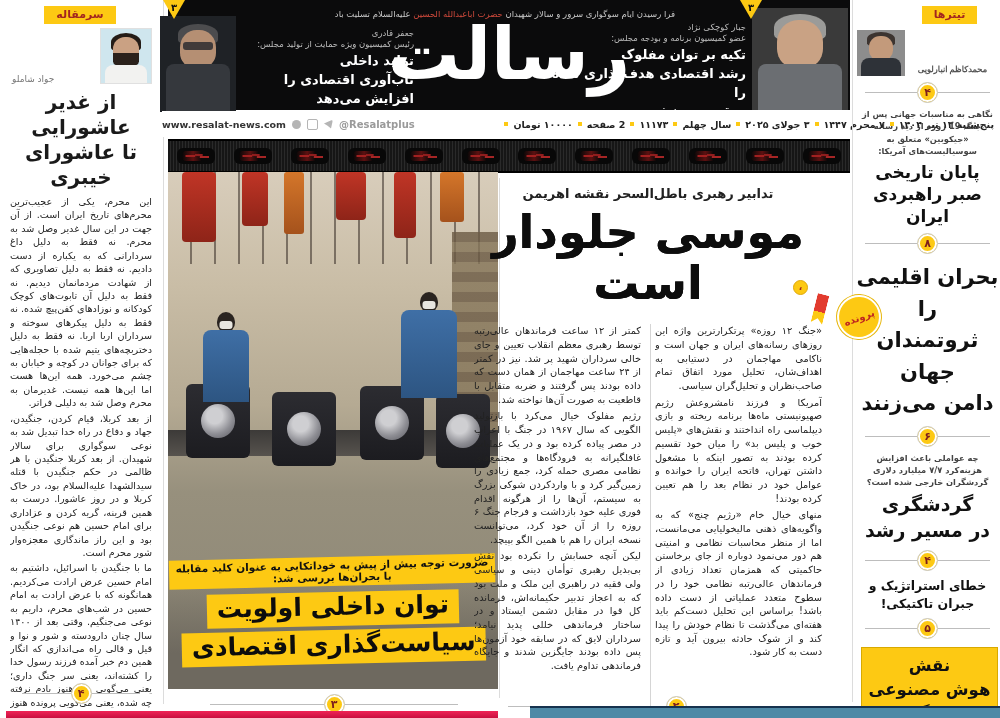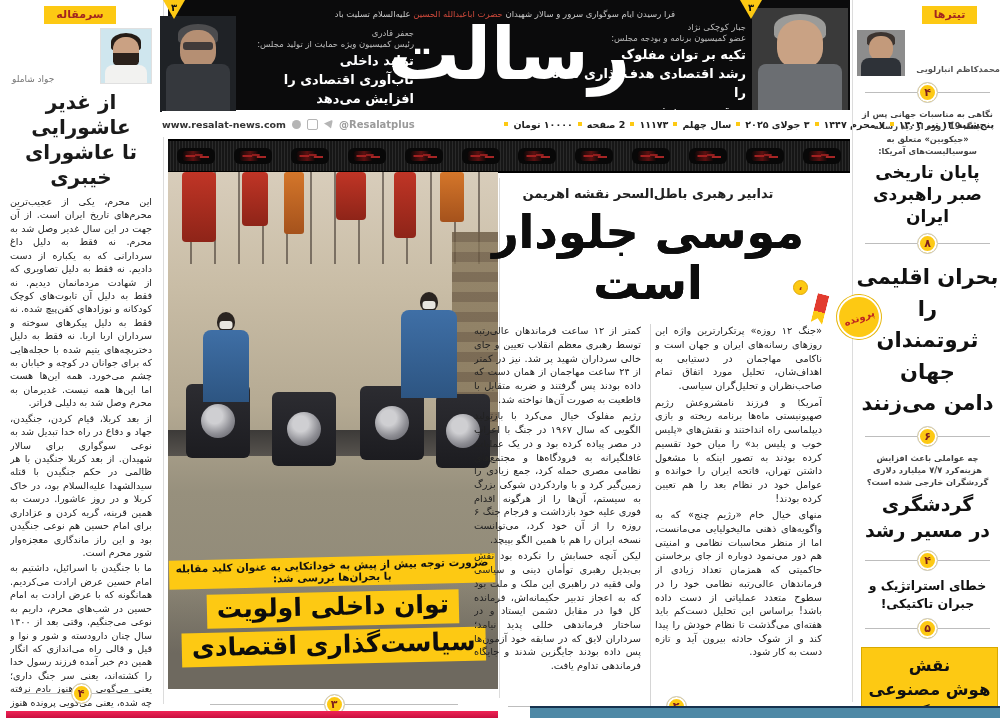--- a/index.html
+++ b/index.html
@@ -140,21 +140,21 @@
       clip-path:polygon(0 0,100% 0,100% 100%,50% 82%,0 100%);transform:rotate(14deg);}
   #main-pg{left:508px;top:696px;width:336px;}
 
   
   #sidebar{left:855px;top:0;width:145px;height:706px;}
   #sb-tag-wrap{text-align:center;margin-top:3px;}
   .sb-kicker{font-size:8.3px;font-weight:bold;color:#444;text-align:center;line-height:1.5;margin:5px 4px 2px;}
   .sb-h{font-weight:900;text-align:center;color:#111;}
   #sb-it0-row{display:flex;margin-top:6px;}
   #sb-it0-photo{width:48px;height:46px;flex:0 0 auto;background:#8d8d8d;margin-left:2px;}
-  #sb-it0-author{flex:1;font-size:8.3px;color:#555;font-weight:bold;align-self:flex-end;text-align:right;padding-bottom:2px;}
+  #sb-it0-author{flex:1;font-size:8.3px;color:#555;font-weight:bold;align-self:flex-end;text-align:center;padding-bottom:2px;font-family:Liberation Serif, serif;}
   #sb-h0{font-size:17px;line-height:1.3;margin-top:4px;}
   #sb-h1{font-size:17px;line-height:1.3;margin-top:3px;}
   #sb-h2{font-size:21px;line-height:1.5;margin-top:8px;}
   #sb-h3{font-size:19px;line-height:1.4;margin-top:2px;}
   #sb-h4{font-size:12.5px;line-height:1.4;margin-top:6px;}
   .sb-pg{margin:6px 10px 0;}
   #sb-dossier{position:absolute;left:-16px;top:297px;width:40px;height:40px;border-radius:50%;
       background:#fdc913;transform:rotate(-20deg);
       display:flex;align-items:center;justify-content:center;
       font-size:10px;font-weight:900;color:#c0271f;

